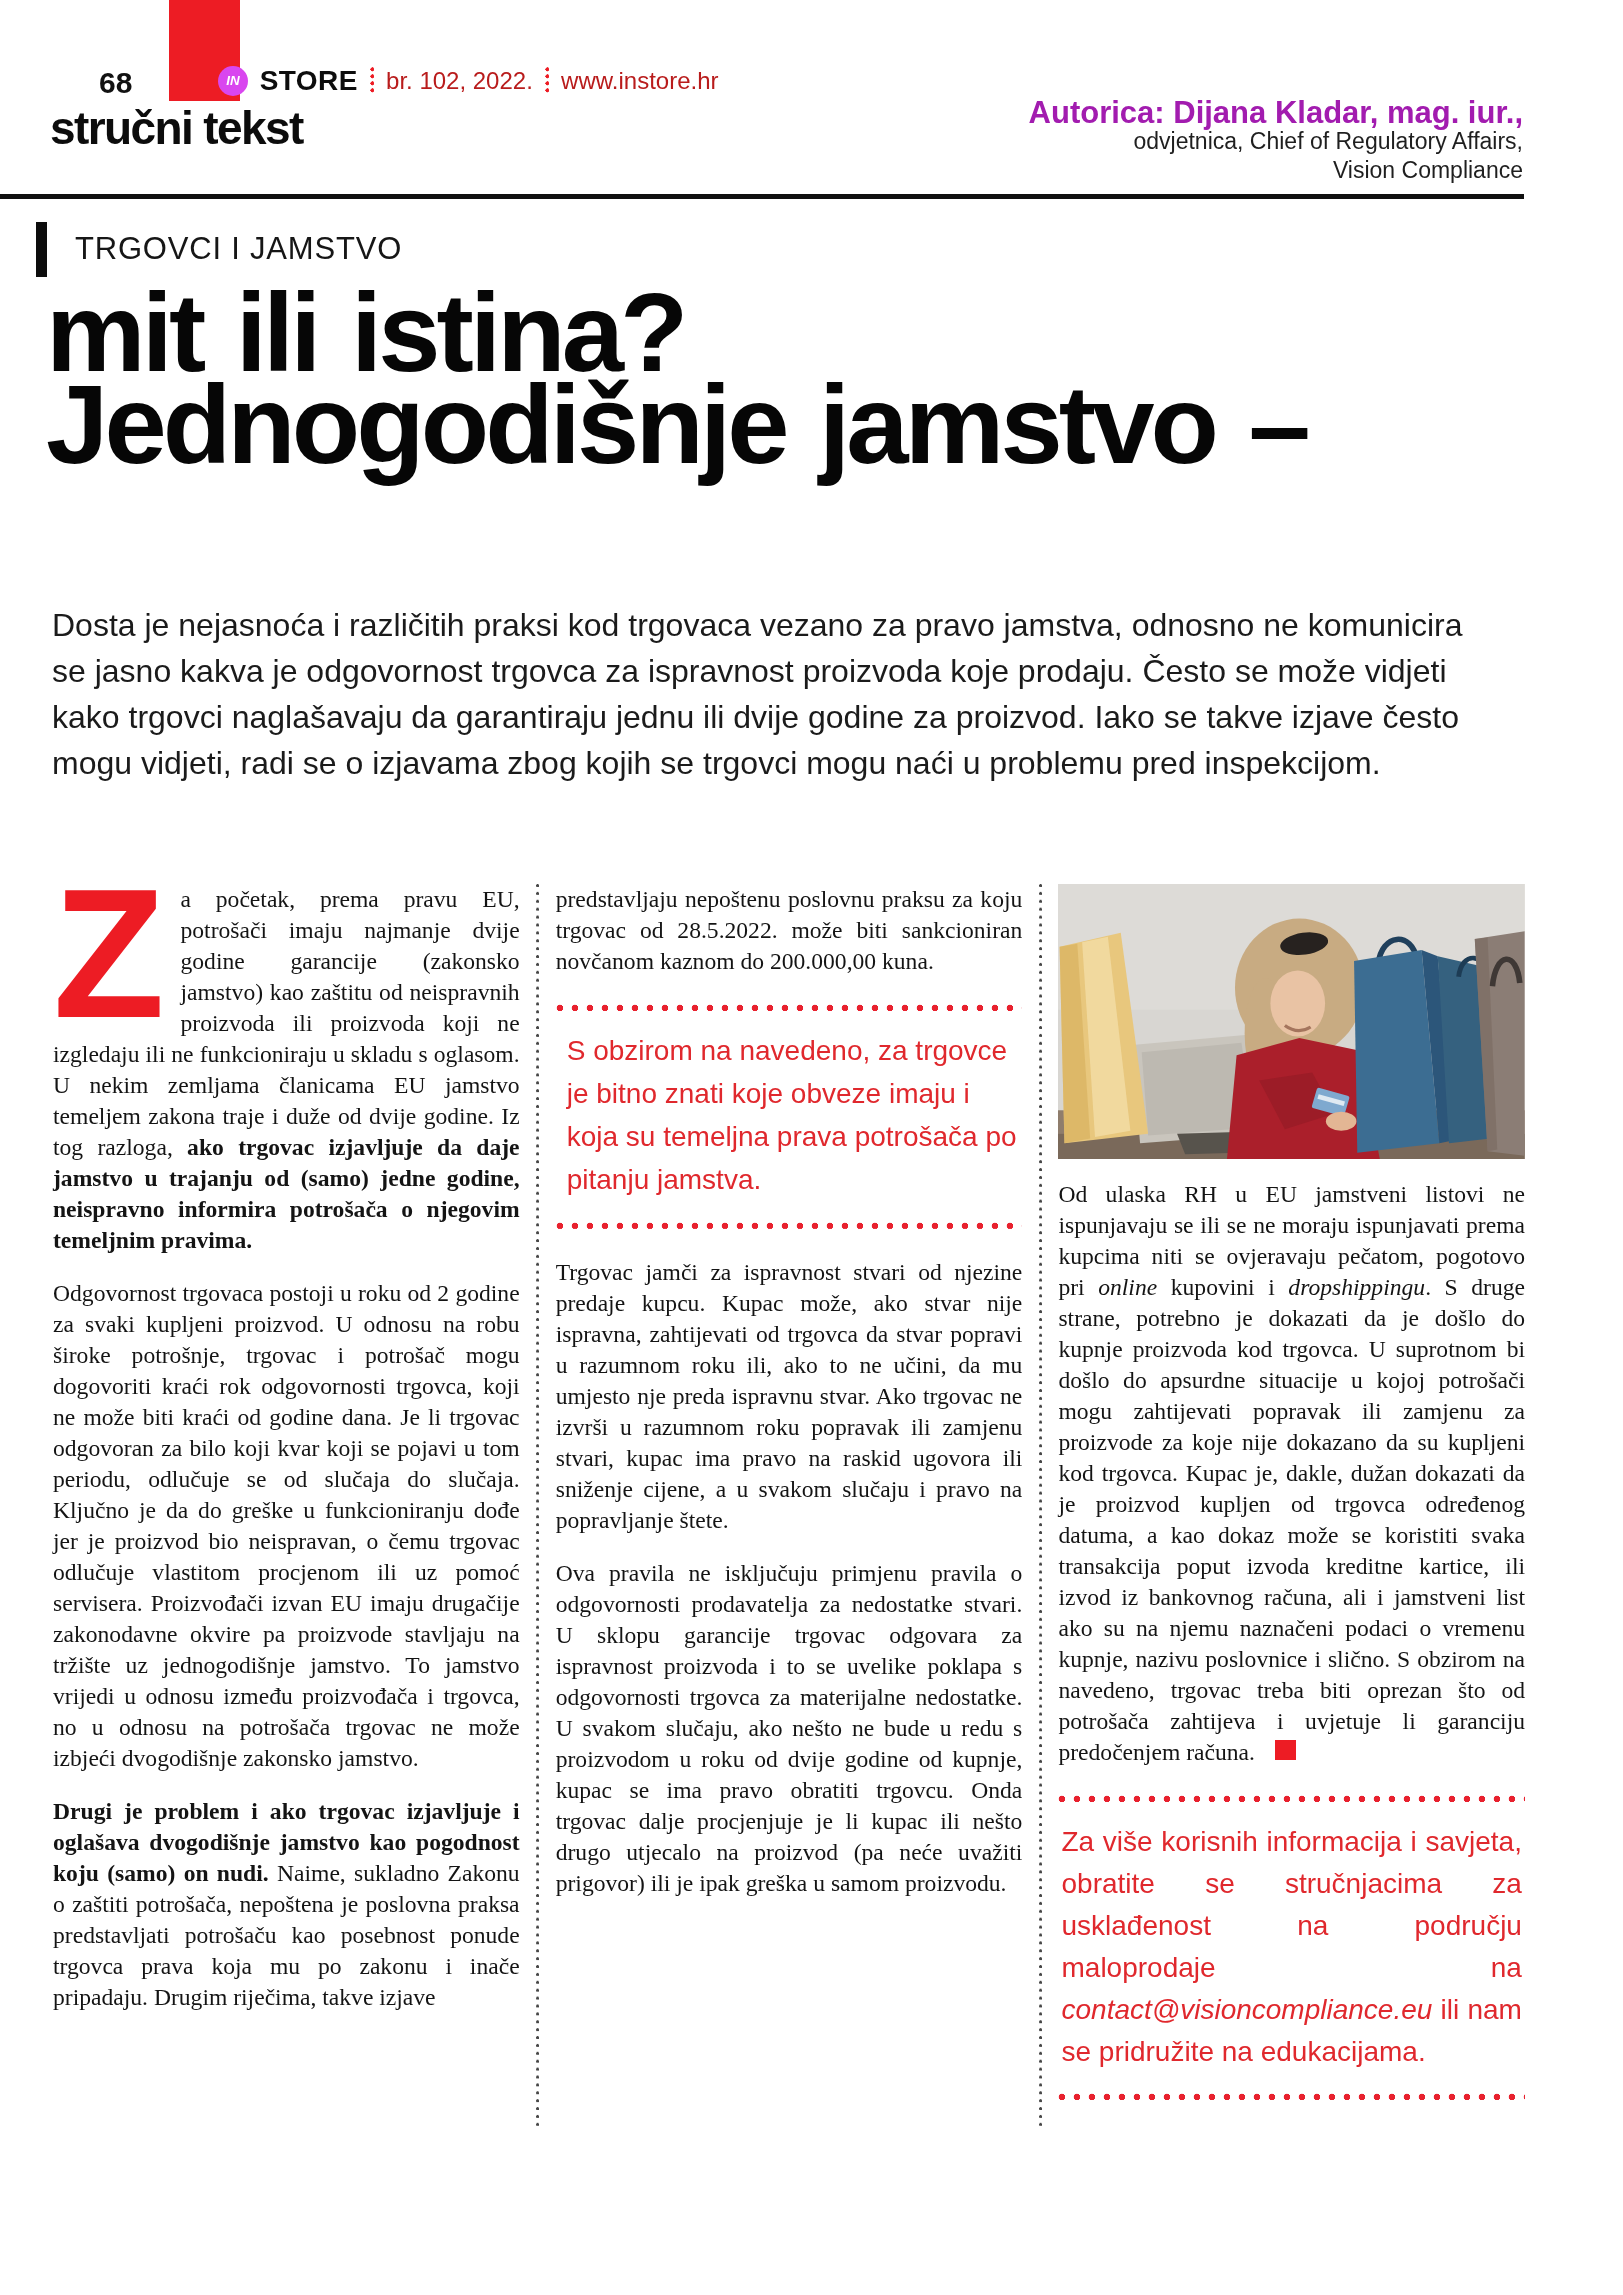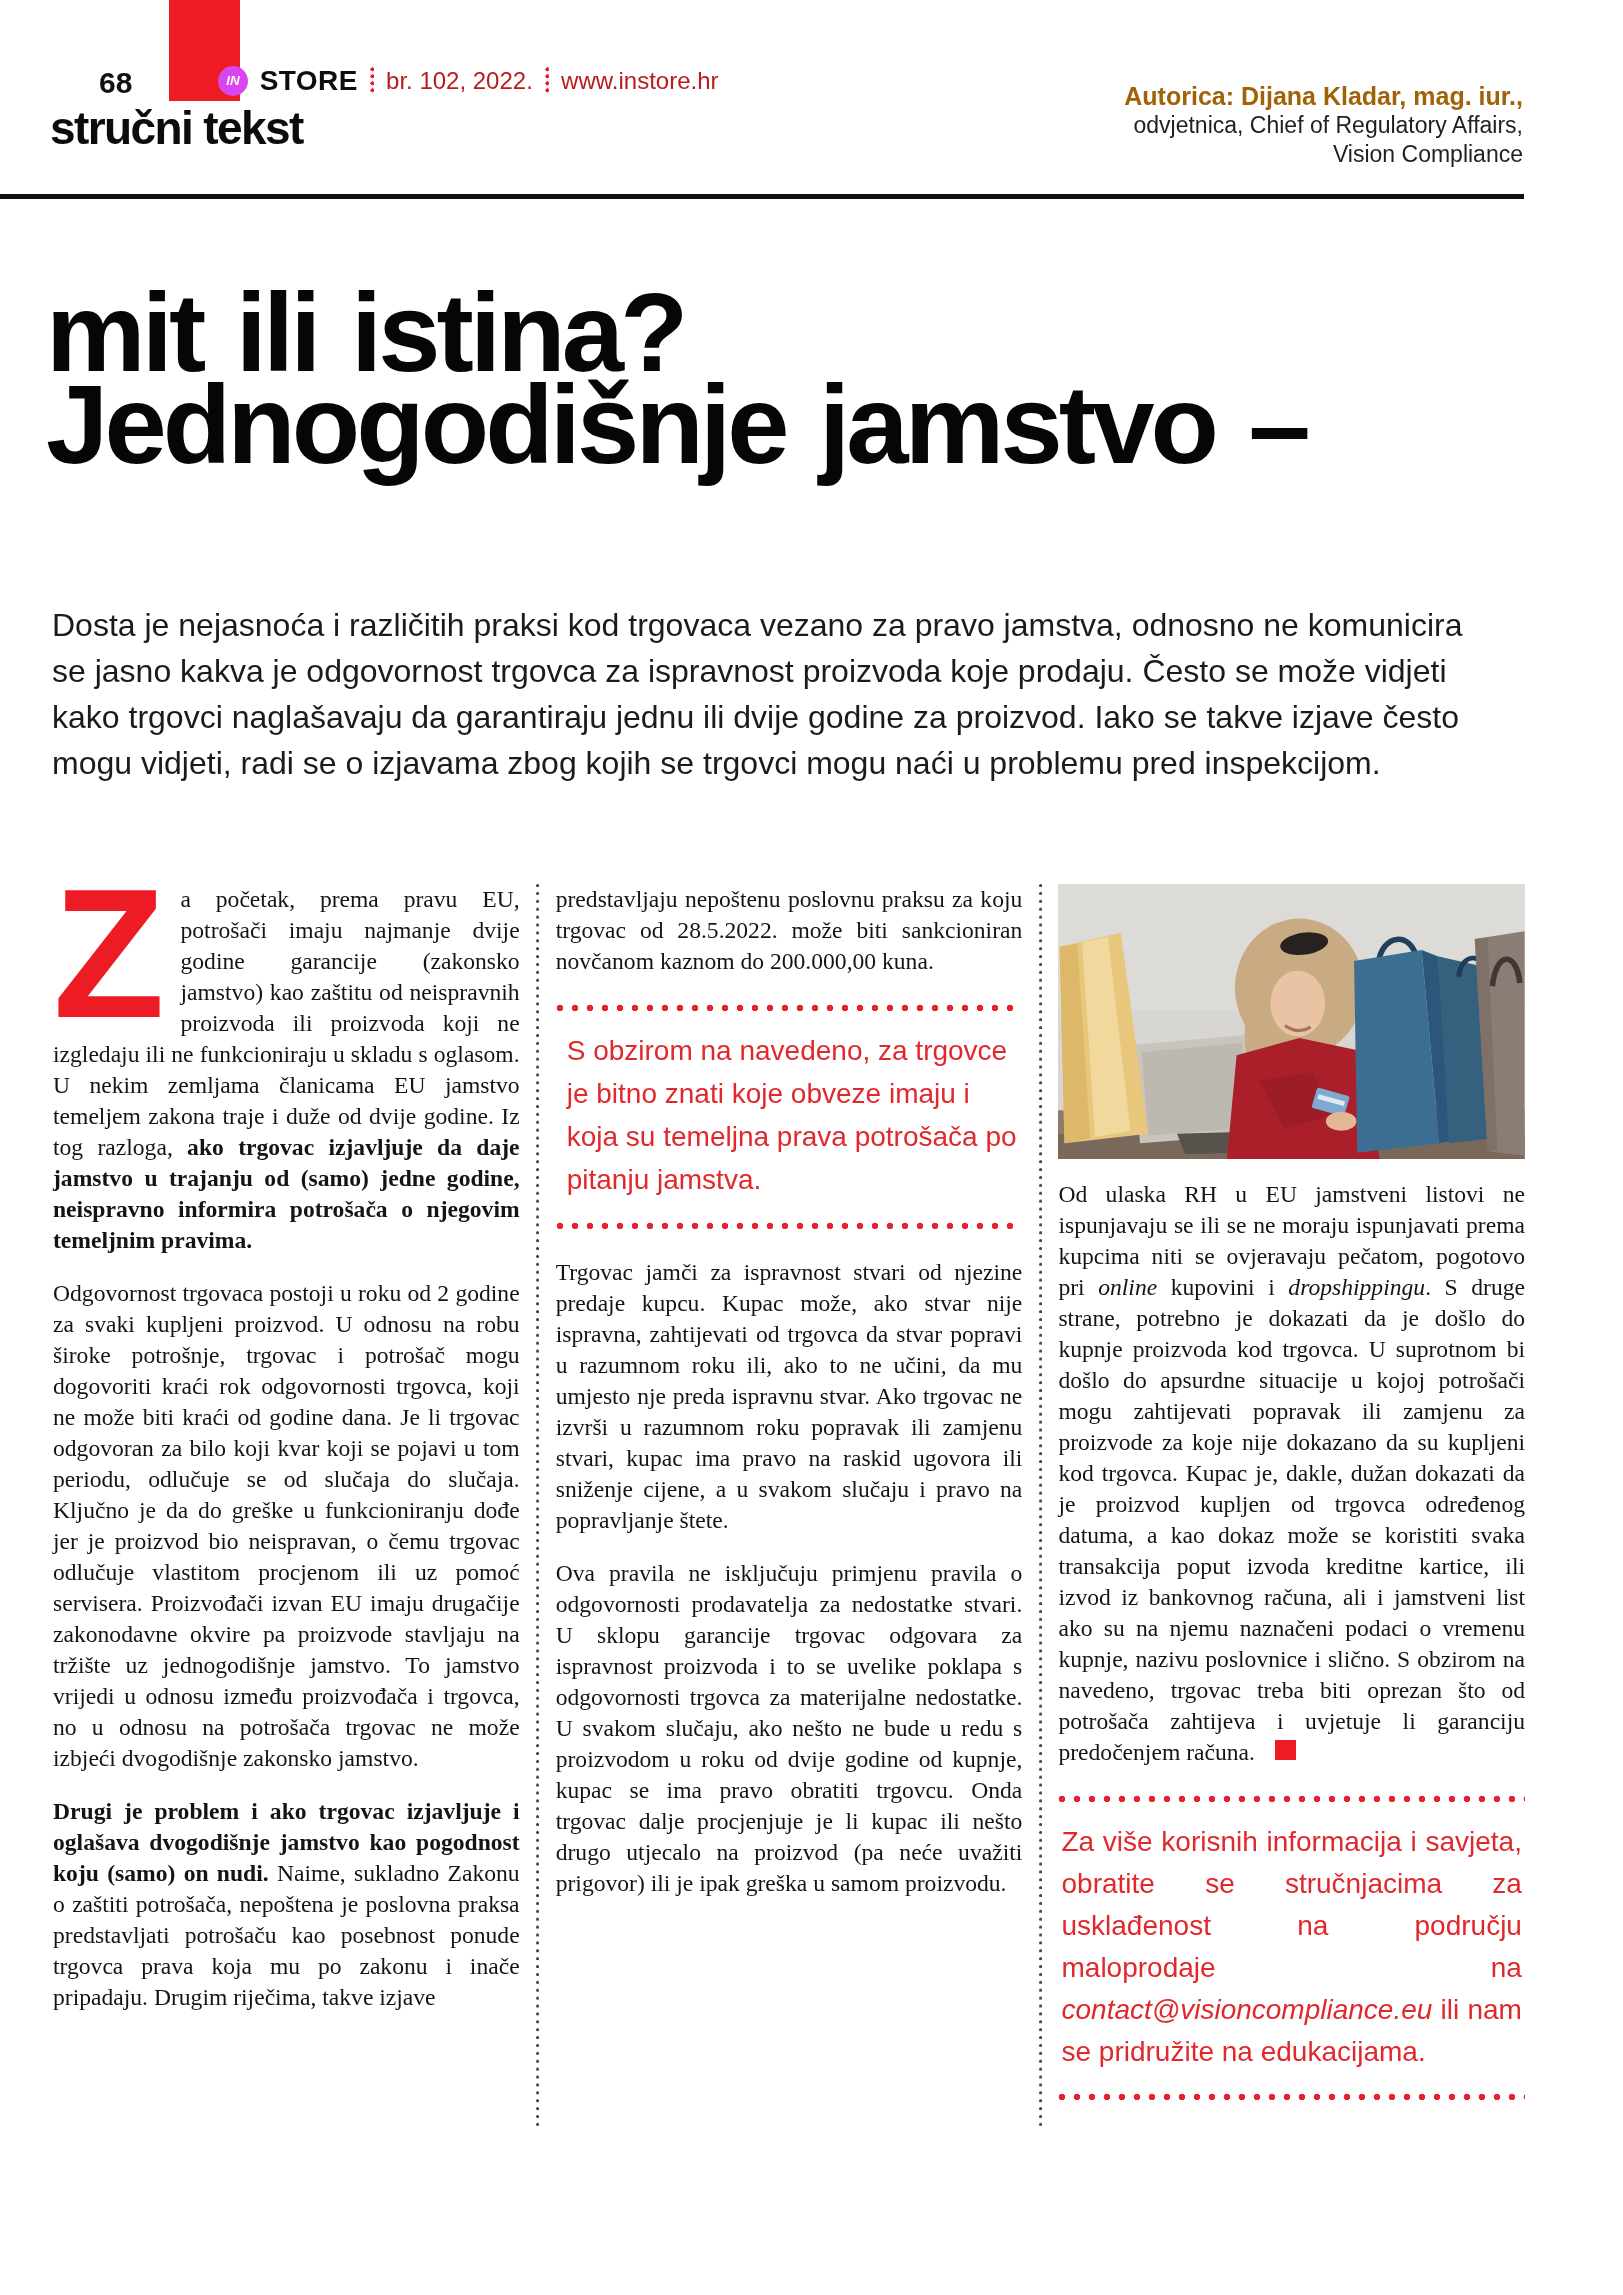--- a/index.html
+++ b/index.html
@@ -13,21 +13,21 @@
   .red-rect { position:absolute; left:169px; top:0; width:71px; height:101px; background:#ed1c24; }
   .logo-row { position:absolute; left:218px; top:64px; display:flex; align-items:center; gap:11.8px; height:33px; }
   .in-circle { display:inline-flex; align-items:center; justify-content:center; width:30px; height:30px; border-radius:50%; background:#d946ef; color:#fff; font-size:13.4px; font-weight:bold; font-style:italic; letter-spacing:0; }
   .store-word { font-size:28px; font-weight:bold; letter-spacing:0.4px; color:#0d0d0d; }
   .red-vdots { width:4.7px; height:28px; background-image:radial-gradient(circle 2px at 2.4px 2.4px, #ed1c24 1.9px, rgba(0,0,0,0) 2.2px); background-size:4.7px 7px; background-repeat:repeat-y; }
   .edition, .website { font-size:24px; color:#b91c1c; letter-spacing:0; }
 
   .section-title { position:absolute; left:50px; top:101px; font-size:46px; font-weight:bold; letter-spacing:-1.6px; color:#0c0c0c; }
 
   .author-block { position:absolute; right:100px; top:82px; text-align:right; line-height:29px; }
-  .author-name { font-size:25px; font-weight:bold; color:#a16207; }
+  .author-name { font-size:31px; font-weight:bold; color:#a21caf;margin-top:16px; }
   .author-role, .author-company { font-size:23px; color:#1f1f1f; }
 
   .header-rule { position:absolute; left:0; top:194px; width:1524px; height:4.7px; background:#101010; }
 
   
   .kicker { position:absolute; left:36px; top:222px; display:flex; align-items:flex-start; }
   .kicker-bar { width:11px; height:55px; background:#0d0d0d; }
   .kicker-label { margin-left:28px; margin-top:9.4px; font-size:31px; letter-spacing:0.8px; color:#161616; }
 
   .headline { position:absolute; left:46px; top:287px; font-size:112px; line-height:92px; font-weight:bold; letter-spacing:-3.9px; word-spacing:6.3px; color:#060606; }
@@ -74,20 +74,24 @@
   <h2 class="section-title">stručni tekst</h2>
 
   <div class="author-block">
     <div class="author-name">Autorica: Dijana Kladar, mag. iur.,</div>
     <div class="author-role">odvjetnica, Chief of Regulatory Affairs,</div>
     <div class="author-company">Vision Compliance</div>
   </div>
 
   <div class="header-rule"></div>
 
+  <div class="kicker">
+    <span class="kicker-bar"></span>
+    <span class="kicker-label">TRGOVCI I JAMSTVO</span>
+  </div>
 
   <h1 class="headline">
     <div>mit ili istina?</div>
     <div>Jednogodišnje jamstvo –</div>
   </h1>
 
   <p class="lead">Dosta je nejasnoća i različitih praksi kod trgovaca vezano za pravo jamstva, odnosno ne komunicira se jasno kakva je odgovornost trgovca za ispravnost proizvoda koje prodaju. Često se može vidjeti kako trgovci naglašavaju da garantiraju jednu ili dvije godine za proizvod. Iako se takve izjave često mogu vidjeti, radi se o izjavama zbog kojih se trgovci mogu naći u problemu pred inspekcijom.</p>
 
   <main class="cols">
     <section class="col">

